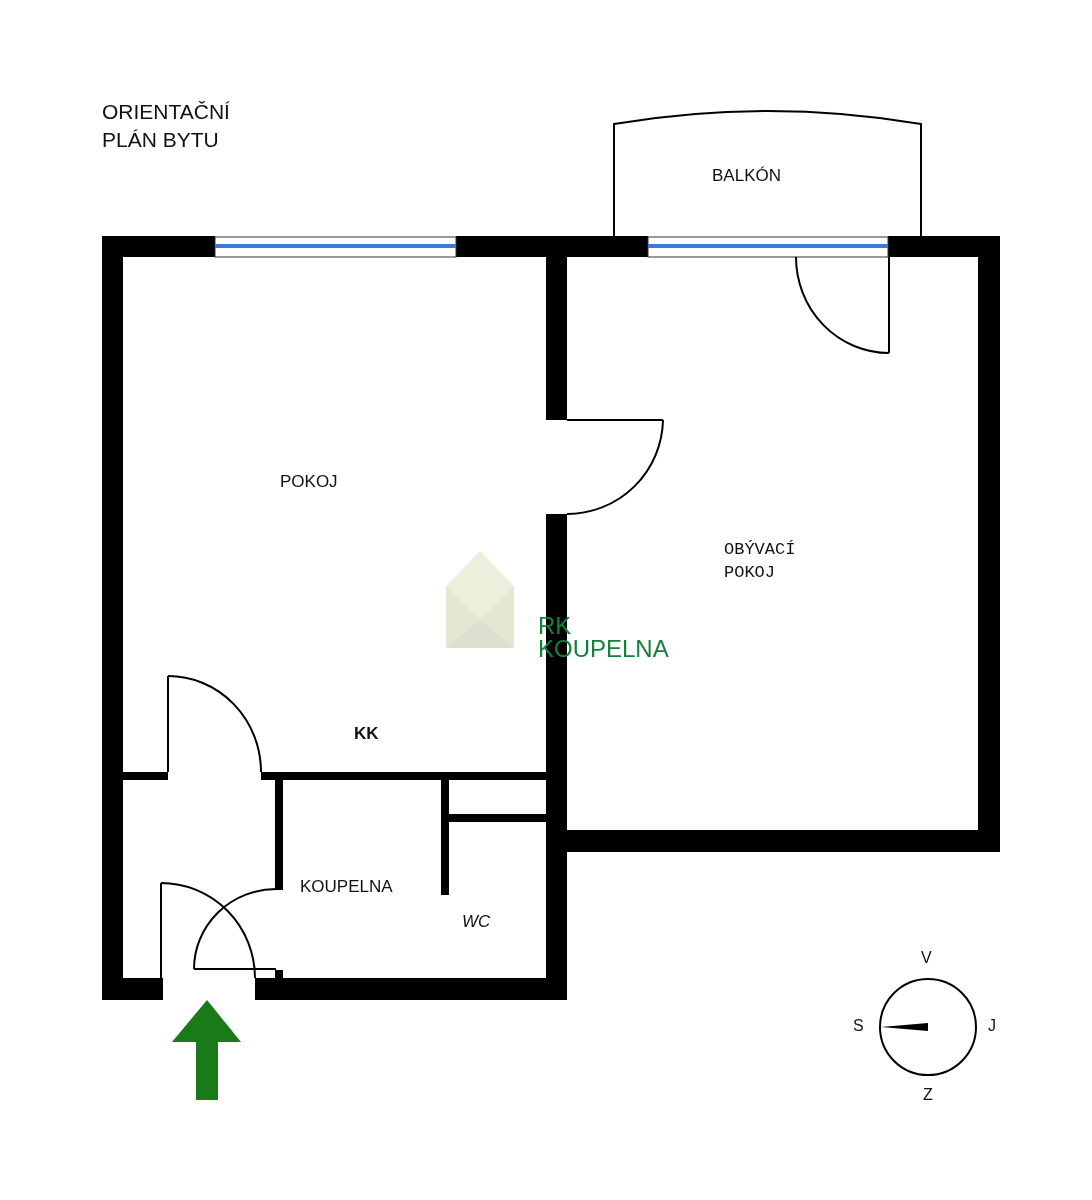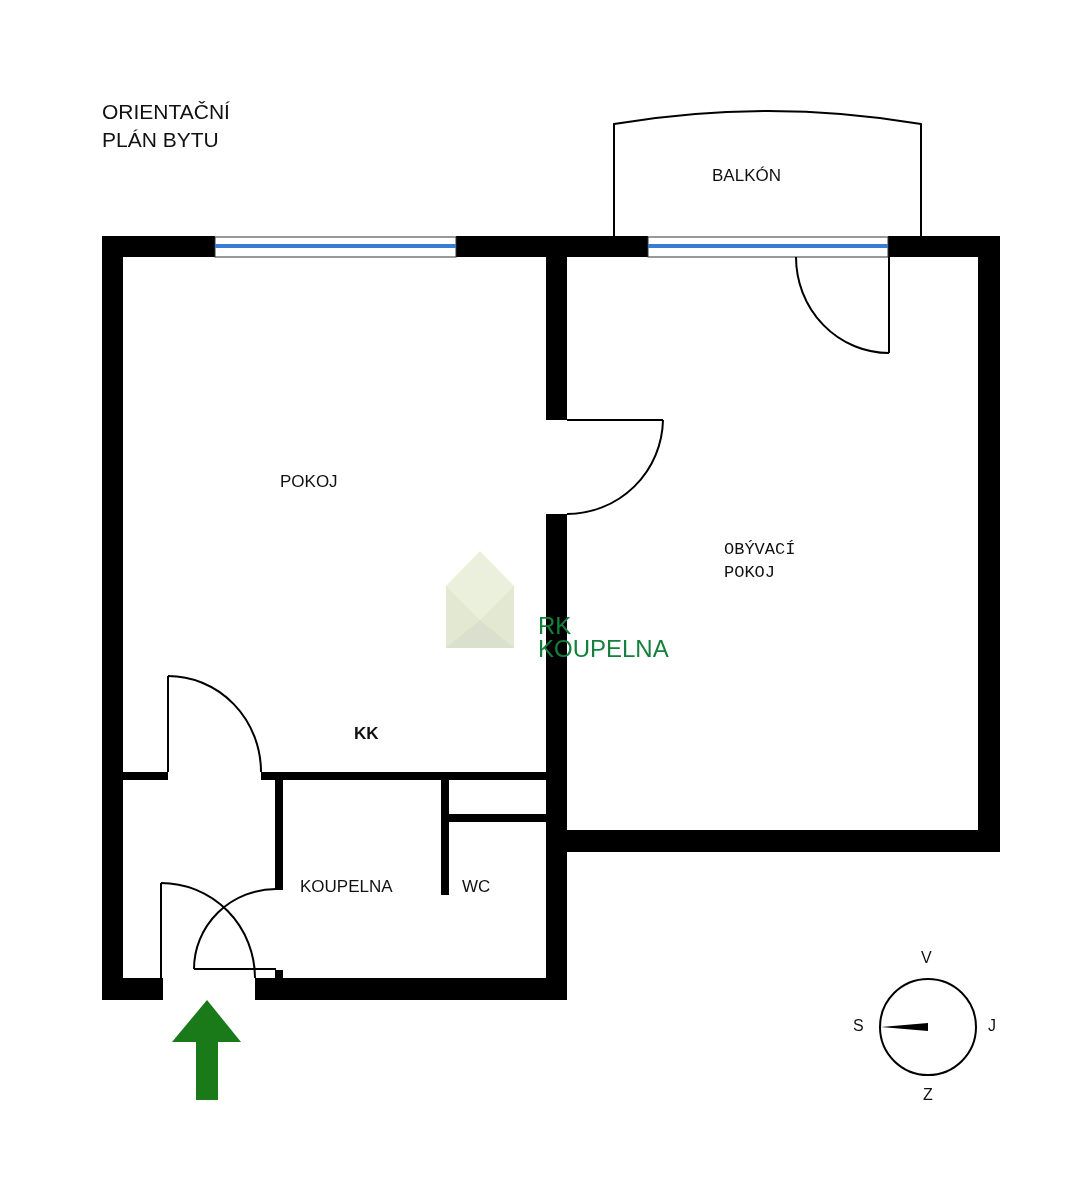--- a/index.html
+++ b/index.html
@@ -103,21 +103,21 @@
 </svg>
 
 <div class="label" style="left:712px; top:164px; width:110px;">BALKÓN</div>
 <div class="label" style="left:280px; top:470px; width:120px;">POKOJ</div>
 <div class="label" style="left:724px; top:538px; width:120px;font-family:Liberation Mono, monospace;">
   <div>OBÝVACÍ</div>
   <div>POKOJ</div>
 </div>
 <div class="label" style="left:354px; top:722px; width:80px;font-weight:bold;">KK</div>
 <div class="label" style="left:300px; top:875px; width:120px;">KOUPELNA</div>
-<div class="label" style="left:462px; top:875px; width:60px;">WC</div>
+<div class="label" style="left:462px; top:910px; width:60px;font-style:italic;">WC</div>
 
 <div class="watermark-text">
   <div>RK</div>
   <div>KOUPELNA</div>
 </div>
 
 <div class="compass-label" style="left:921px; top:949px;">V</div>
 <div class="compass-label" style="left:853px; top:1017px;">S</div>
 <div class="compass-label" style="left:988px; top:1017px;">J</div>
 <div class="compass-label" style="left:923px; top:1086px;">Z</div>

